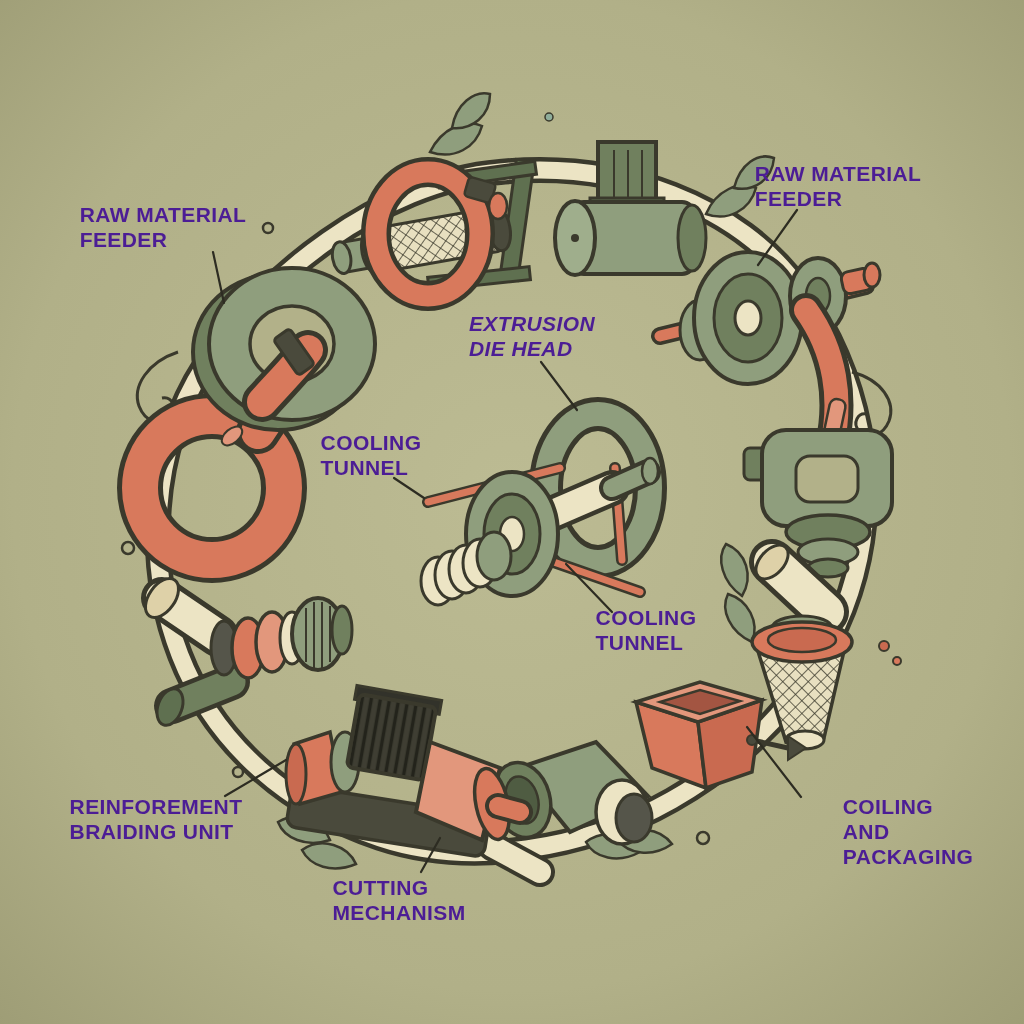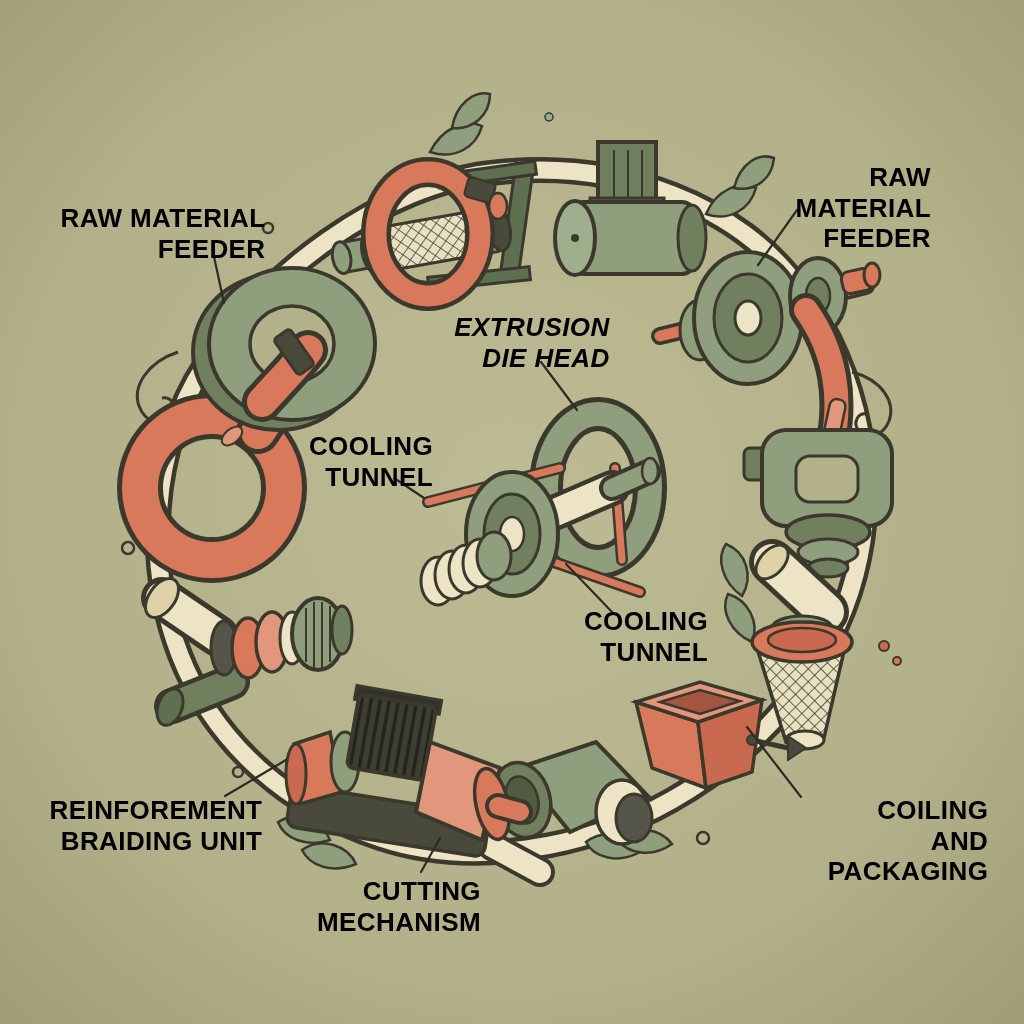--- a/index.html
+++ b/index.html
@@ -10,27 +10,27 @@
   }
   .stage{
     position:relative;
     width:1024px;height:1024px;
     background:#b2b189;
   }
   .stage svg{position:absolute;left:0;top:0;}
   .label{
     position:absolute;
     transform:translateX(-50%);
-    text-align:right;
+    text-align:left;
     white-space:pre-line;
     font-weight:700;
-    font-size:26px;
+    font-size:21px;
     line-height:1.18;
     letter-spacing:.4px;
-    color:#000000;
+    color:#4c1d95;
     text-transform:uppercase;
     pointer-events:none;
   }
 </style>
 </head>
 <body>
 
 <div class="stage">
 
 <svg width="1024" height="1024" viewBox="0 0 1024 1024">

